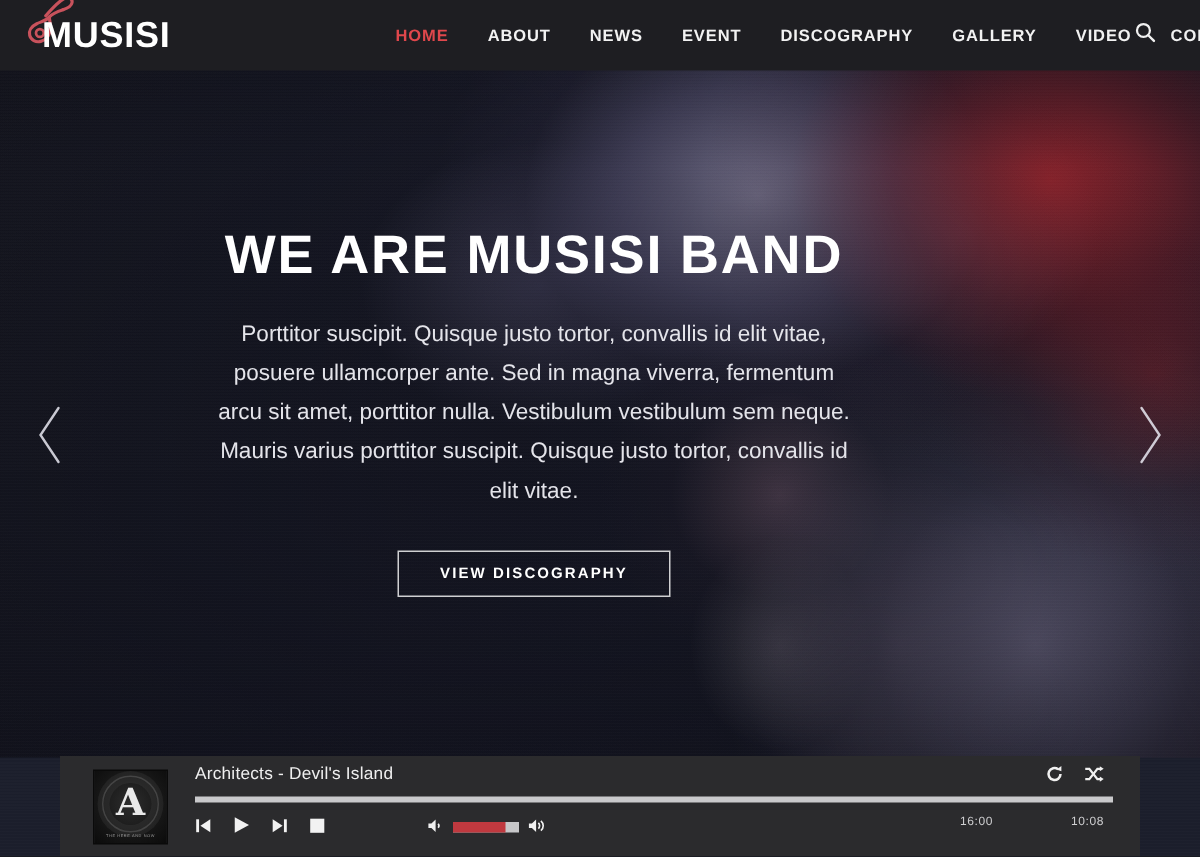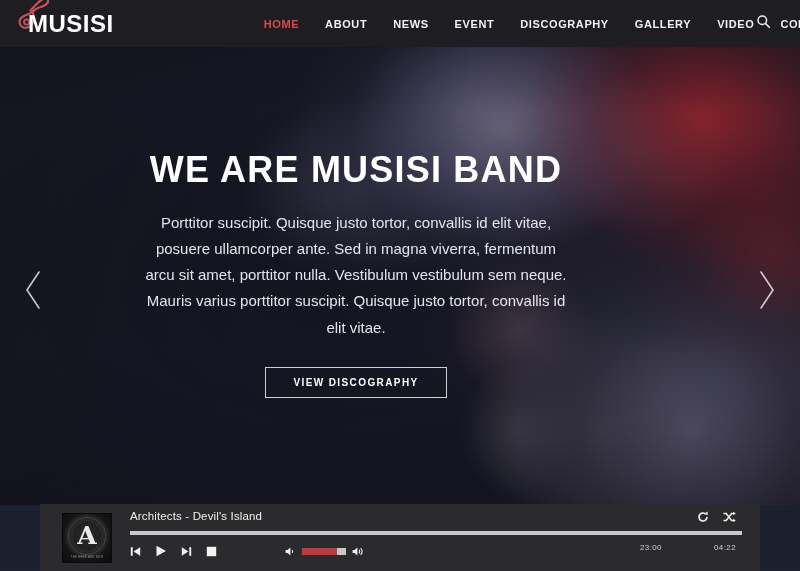--- a/index.html
+++ b/index.html
@@ -355,20 +355,20 @@
         <span>
           <svg width="12" height="11" viewBox="0 0 12 11">
             <polygon points="0.6,4 2.6,4 5.4,1.4 5.4,9.6 2.6,7 0.6,7" fill="#f0f0f0"></polygon>
             <path d="M6.9 3.6 A2.6 2.6 0 0 1 6.9 7.4" fill="none" stroke="#f0f0f0" stroke-width="1.1"></path>
             <path d="M8.6 2.2 A4.3 4.3 0 0 1 8.6 8.8" fill="none" stroke="#f0f0f0" stroke-width="1.1"></path>
           </svg>
         </span>
       </div>
 
       <div class="times">
-        <span class="time-val">23:00</span>
-        <span class="time-val">04:22</span>
+        <span class="time-val">16:00</span>
+        <span class="time-val">10:08</span>
       </div>
 
     </div>
   </div>
 
 </div>
 
 </body></html>

